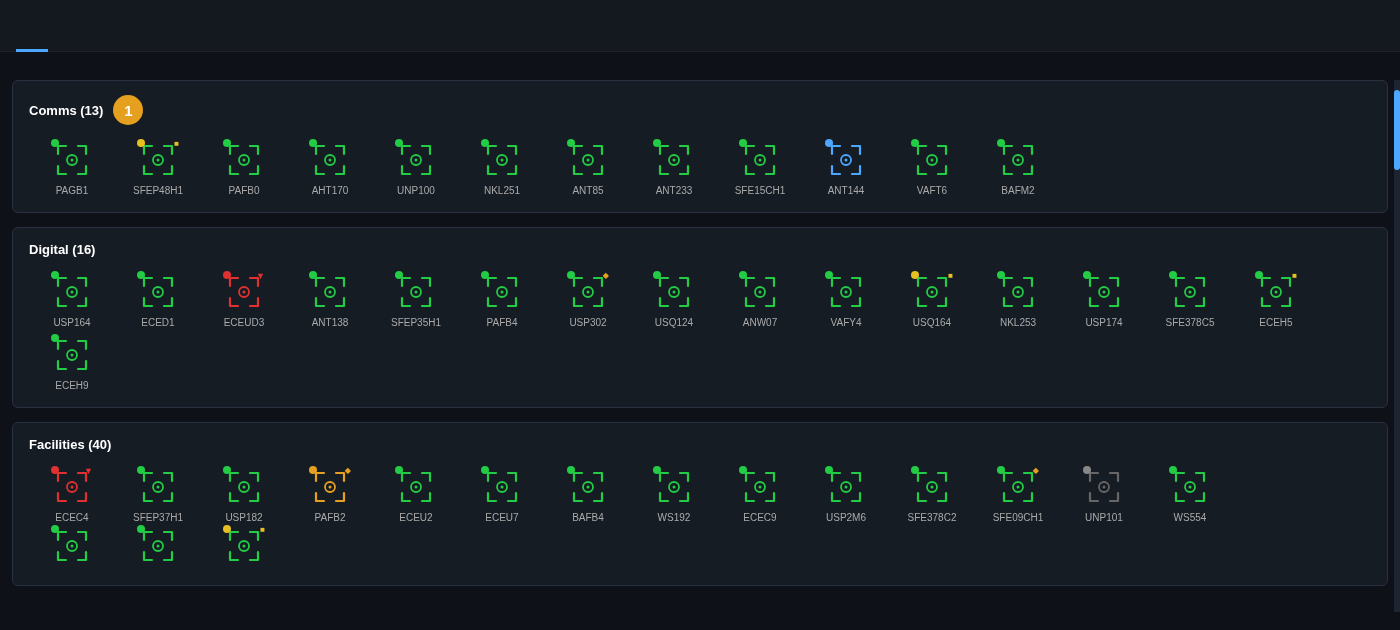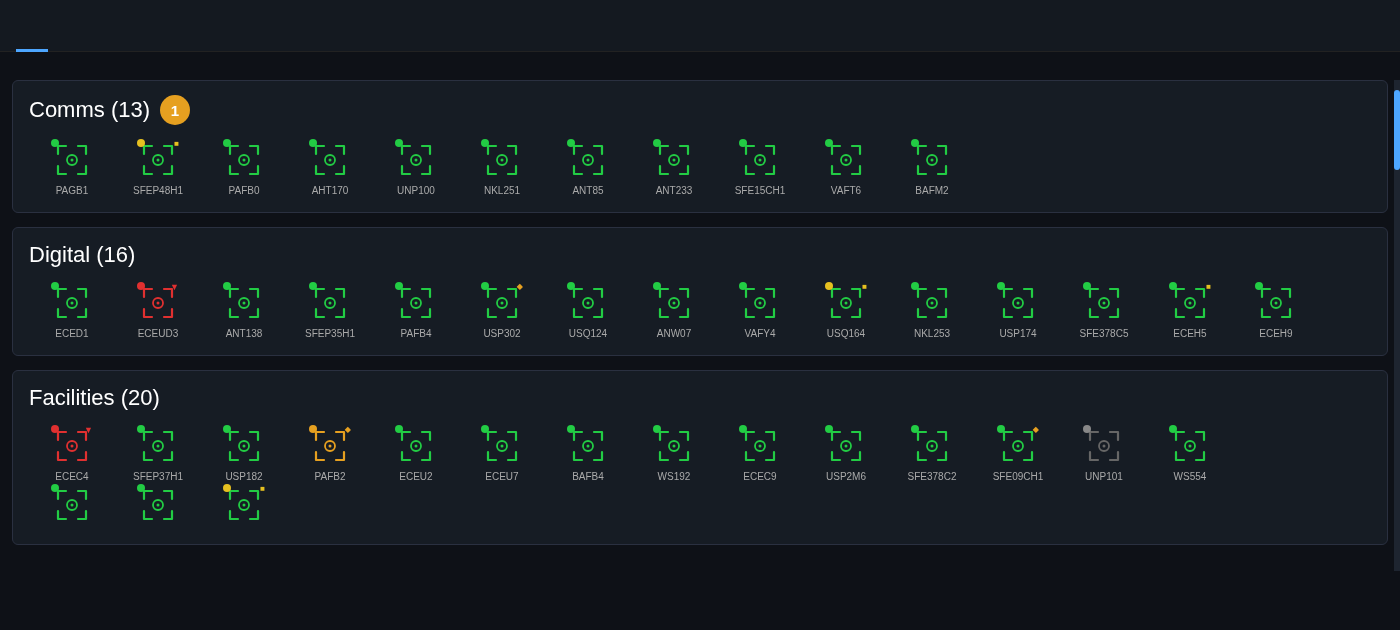--- a/index.html
+++ b/index.html
@@ -56,22 +56,22 @@
       margin-bottom: 14px;
       padding: 14px 16px 16px;
     }
 
     .section-header {
       display: flex;
       align-items: center;
       margin-bottom: 12px;
     }
     .section-title {
-      font-size: 22px;
-      font-weight: 400;
+      font-size: 13px;
+      font-weight: 700;
       color: #fff;
       margin-right: 10px;
     }
 
     
     .badge-circle {
       width: 30px;
       height: 30px;
       border-radius: 50%;
       background: #e6a020;
@@ -332,20 +332,37 @@
     <path d="M12 32 L4 32 L4 24" stroke="#22cc44" stroke-width="2.2" stroke-linecap="round" stroke-linejoin="round" fill="none"></path>
 
     <circle cx="18" cy="18" r="5" stroke="#22cc44" stroke-width="1.8" fill="none"></circle>
     <circle cx="18" cy="18" r="1.5" fill="#22cc44"></circle>
   </svg>
     </div>
     <div class="equip-label">SFE15CH1</div>
   </div>
           <div class="equip-item">
     <div class="equip-icon-wrapper">
+      <div class="status-dot dot-blue"></div>
+
+      <svg class="scanner-svg" viewBox="0 0 36 36" fill="none" xmlns="http://www.w3.org/2000/svg">
+
+    <path d="M4 12 L4 4 L12 4" stroke="#4da6ff" stroke-width="2.2" stroke-linecap="round" stroke-linejoin="round" fill="none"></path>
+    <path d="M24 4 L32 4 L32 12" stroke="#4da6ff" stroke-width="2.2" stroke-linecap="round" stroke-linejoin="round" fill="none"></path>
+    <path d="M32 24 L32 32 L24 32" stroke="#4da6ff" stroke-width="2.2" stroke-linecap="round" stroke-linejoin="round" fill="none"></path>
+    <path d="M12 32 L4 32 L4 24" stroke="#4da6ff" stroke-width="2.2" stroke-linecap="round" stroke-linejoin="round" fill="none"></path>
+
+    <circle cx="18" cy="18" r="5" stroke="#4da6ff" stroke-width="1.8" fill="none"></circle>
+    <circle cx="18" cy="18" r="1.5" fill="#4da6ff"></circle>
+  </svg>
+    </div>
+    <div class="equip-label">ANT144</div>
+  </div>
+          <div class="equip-item">
+    <div class="equip-icon-wrapper">
       <div class="status-dot dot-green"></div>
 
       <svg class="scanner-svg" viewBox="0 0 36 36" fill="none" xmlns="http://www.w3.org/2000/svg">
 
     <path d="M4 12 L4 4 L12 4" stroke="#22cc44" stroke-width="2.2" stroke-linecap="round" stroke-linejoin="round" fill="none"></path>
     <path d="M24 4 L32 4 L32 12" stroke="#22cc44" stroke-width="2.2" stroke-linecap="round" stroke-linejoin="round" fill="none"></path>
     <path d="M32 24 L32 32 L24 32" stroke="#22cc44" stroke-width="2.2" stroke-linecap="round" stroke-linejoin="round" fill="none"></path>
     <path d="M12 32 L4 32 L4 24" stroke="#22cc44" stroke-width="2.2" stroke-linecap="round" stroke-linejoin="round" fill="none"></path>
 
     <circle cx="18" cy="18" r="5" stroke="#22cc44" stroke-width="1.8" fill="none"></circle>
@@ -386,20 +403,37 @@
 
     <path d="M4 12 L4 4 L12 4" stroke="#22cc44" stroke-width="2.2" stroke-linecap="round" stroke-linejoin="round" fill="none"></path>
     <path d="M24 4 L32 4 L32 12" stroke="#22cc44" stroke-width="2.2" stroke-linecap="round" stroke-linejoin="round" fill="none"></path>
     <path d="M32 24 L32 32 L24 32" stroke="#22cc44" stroke-width="2.2" stroke-linecap="round" stroke-linejoin="round" fill="none"></path>
     <path d="M12 32 L4 32 L4 24" stroke="#22cc44" stroke-width="2.2" stroke-linecap="round" stroke-linejoin="round" fill="none"></path>
 
     <circle cx="18" cy="18" r="5" stroke="#22cc44" stroke-width="1.8" fill="none"></circle>
     <circle cx="18" cy="18" r="1.5" fill="#22cc44"></circle>
   </svg>
     </div>
+    <div class="equip-label">USP164</div>
+  </div>
+          <div class="equip-item">
+    <div class="equip-icon-wrapper">
+      <div class="status-dot dot-green"></div>
+
+      <svg class="scanner-svg" viewBox="0 0 36 36" fill="none" xmlns="http://www.w3.org/2000/svg">
+
+    <path d="M4 12 L4 4 L12 4" stroke="#22cc44" stroke-width="2.2" stroke-linecap="round" stroke-linejoin="round" fill="none"></path>
+    <path d="M24 4 L32 4 L32 12" stroke="#22cc44" stroke-width="2.2" stroke-linecap="round" stroke-linejoin="round" fill="none"></path>
+    <path d="M32 24 L32 32 L24 32" stroke="#22cc44" stroke-width="2.2" stroke-linecap="round" stroke-linejoin="round" fill="none"></path>
+    <path d="M12 32 L4 32 L4 24" stroke="#22cc44" stroke-width="2.2" stroke-linecap="round" stroke-linejoin="round" fill="none"></path>
+
+    <circle cx="18" cy="18" r="5" stroke="#22cc44" stroke-width="1.8" fill="none"></circle>
+    <circle cx="18" cy="18" r="1.5" fill="#22cc44"></circle>
+  </svg>
+    </div>
     <div class="equip-label">ECED1</div>
   </div>
           <div class="equip-item">
     <div class="equip-icon-wrapper">
       <div class="status-dot dot-red"></div>
       <span class="status-indicator ind-red-triangle">▼</span>
       <svg class="scanner-svg" viewBox="0 0 36 36" fill="none" xmlns="http://www.w3.org/2000/svg">
 
     <path d="M4 12 L4 4 L12 4" stroke="#e03030" stroke-width="2.2" stroke-linecap="round" stroke-linejoin="round" fill="none"></path>
     <path d="M24 4 L32 4 L32 12" stroke="#e03030" stroke-width="2.2" stroke-linecap="round" stroke-linejoin="round" fill="none"></path>
@@ -630,21 +664,21 @@
     <circle cx="18" cy="18" r="5" stroke="#22cc44" stroke-width="1.8" fill="none"></circle>
     <circle cx="18" cy="18" r="1.5" fill="#22cc44"></circle>
   </svg>
     </div>
     <div class="equip-label">ECEH9</div>
   </div>
         </div>
       </div>
       <div class="section-card">
         <div class="section-header">
-          <div class="section-title">Facilities (20)</div>
+          <div class="section-title">Facilities (40)</div>
         </div>
         <div class="equipment-grid">
           <div class="equip-item">
     <div class="equip-icon-wrapper">
       <div class="status-dot dot-red"></div>
       <span class="status-indicator ind-red-triangle">▼</span>
       <svg class="scanner-svg" viewBox="0 0 36 36" fill="none" xmlns="http://www.w3.org/2000/svg">
 
     <path d="M4 12 L4 4 L12 4" stroke="#e03030" stroke-width="2.2" stroke-linecap="round" stroke-linejoin="round" fill="none"></path>
     <path d="M24 4 L32 4 L32 12" stroke="#e03030" stroke-width="2.2" stroke-linecap="round" stroke-linejoin="round" fill="none"></path>

